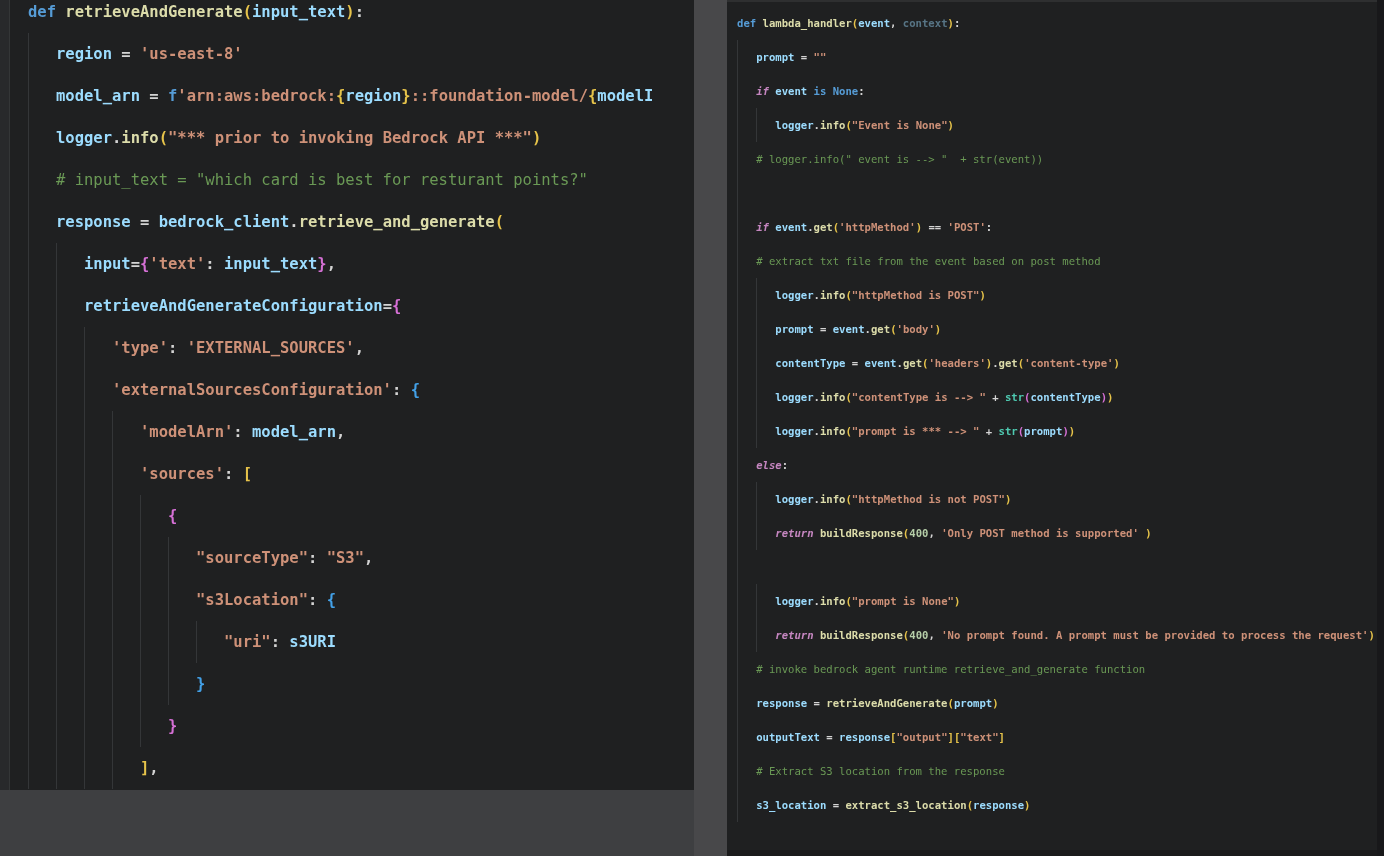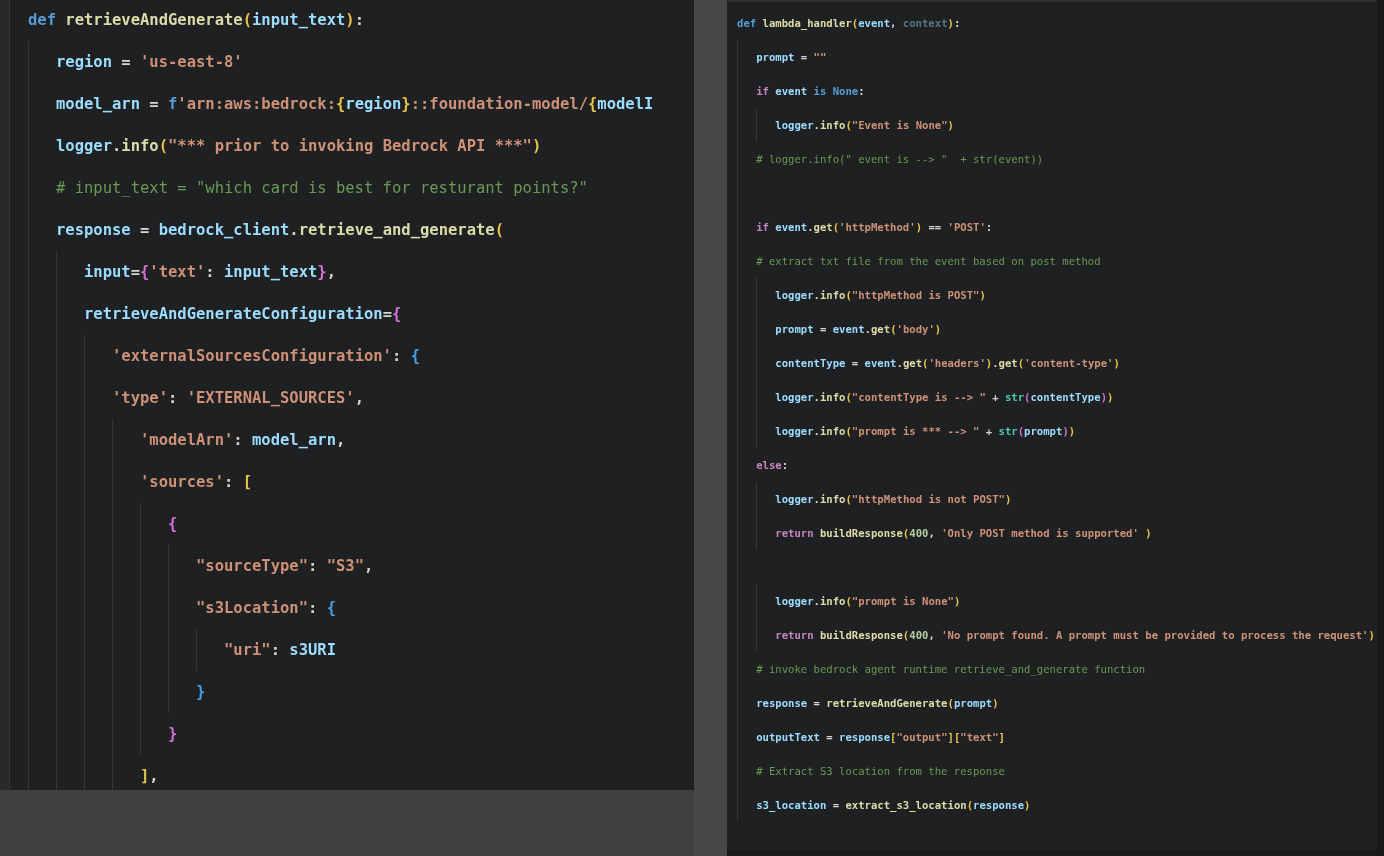--- a/index.html
+++ b/index.html
@@ -1,33 +1,33 @@
 <!DOCTYPE html>
 <html><head>
 <meta charset="utf-8">
 <style>
   html,body{margin:0;padding:0;background:#1f2021;width:1384px;height:856px;overflow:hidden;}
   #stage{position:relative;width:1384px;height:856px;font-family:"DejaVu Sans Mono","Liberation Mono",monospace;}
   .pane{position:absolute;overflow:hidden;background:#1f2021;}
-  #pane-left{left:0;top:8px;width:652px;height:790px;}
+  #pane-left{left:0;top:0;width:652px;height:790px;}
   #pane-right{left:727px;top:0;width:657px;height:856px;border-top:2px solid #2e2f30;}
   #left-gutter{position:absolute;left:0;top:0;width:9px;height:790px;background:#28292b;border-right:1px solid #343637;z-index:3;}
   #left-bottom-band{position:absolute;left:0;top:790px;width:694px;height:66px;background:#3e3f41;}
   #divider{position:absolute;left:694px;top:0;width:33px;height:856px;background:#48484a;}
   #right-edge{position:absolute;left:1377px;top:0;width:7px;height:856px;background:#18181a;}
   #right-bottom{position:absolute;left:727px;top:850px;width:650px;height:6px;background:#1a1a1b;}
   .code{position:relative;}
   #pane-left .code{margin-top:-9px;padding-left:28px;font-size:15.5px;}
   #pane-left .line{height:42px;line-height:42px;}
   #pane-right .code{padding-top:4px;padding-left:10px;font-size:10.6px;}
   #pane-right .line{height:34px;line-height:34px;}
   .line{position:relative;white-space:pre;color:#d4d4d4;font-weight:700;}
   .guide{position:absolute;top:0;bottom:0;width:1px;background:#343638;}
   .tk-kw{color:#569CD6;}
-  .tk-ctrl{color:#C586C0;}
+  .tk-ctrl{color:#C586C0;font-style:italic;}
   .tk-var{color:#9CDCFE;}
   .tk-dim{color:rgba(156,220,254,0.45);}
   .tk-fn{color:#DCDCAA;}
   .tk-str{color:#CE9178;}
   .tk-com{color:#6A9955;font-weight:400;}
   .tk-num{color:#B5CEA8;}
   .tk-typ{color:#4EC9B0;}
   .tk-pun{color:#D4D4D4;}
   .tk-b1{color:#E6C34A;}
   .tk-b2{color:#D670D6;}
@@ -40,22 +40,22 @@
   <div id="pane-left" class="pane">
     <div class="code">
         <div class="line"><span class="tk-kw">def </span><span class="tk-fn">retrieveAndGenerate</span><span class="tk-b1">(</span><span class="tk-var">input_text</span><span class="tk-b1">)</span><span class="tk-pun">:</span></div>
         <div class="line"><i class="guide" style="left: calc(0ch);"></i>   <span class="tk-var">region</span><span class="tk-pun"> = </span><span class="tk-str">'us-east-8'</span></div>
         <div class="line"><i class="guide" style="left: calc(0ch);"></i>   <span class="tk-var">model_arn</span><span class="tk-pun"> = </span><span class="tk-kw">f</span><span class="tk-str">'arn:aws:bedrock:</span><span class="tk-b1">{</span><span class="tk-var">region</span><span class="tk-b1">}</span><span class="tk-str">::foundation-model/</span><span class="tk-b1">{</span><span class="tk-var">modelId</span><span class="tk-b1">}</span><span class="tk-str">'</span></div>
         <div class="line"><i class="guide" style="left: calc(0ch);"></i>   <span class="tk-var">logger</span><span class="tk-pun">.</span><span class="tk-fn">info</span><span class="tk-b1">(</span><span class="tk-str">"*** prior to invoking Bedrock API ***"</span><span class="tk-b1">)</span></div>
         <div class="line"><i class="guide" style="left: calc(0ch);"></i>   <span class="tk-com"># input_text = "which card is best for resturant points?"</span></div>
         <div class="line"><i class="guide" style="left: calc(0ch);"></i>   <span class="tk-var">response</span><span class="tk-pun"> = </span><span class="tk-var">bedrock_client</span><span class="tk-pun">.</span><span class="tk-fn">retrieve_and_generate</span><span class="tk-b1">(</span></div>
         <div class="line"><i class="guide" style="left: calc(0ch);"></i><i class="guide" style="left: calc(3ch);"></i>      <span class="tk-var">input</span><span class="tk-pun">=</span><span class="tk-b2">{</span><span class="tk-str">'text'</span><span class="tk-pun">: </span><span class="tk-var">input_text</span><span class="tk-b2">}</span><span class="tk-pun">,</span></div>
         <div class="line"><i class="guide" style="left: calc(0ch);"></i><i class="guide" style="left: calc(3ch);"></i>      <span class="tk-var">retrieveAndGenerateConfiguration</span><span class="tk-pun">=</span><span class="tk-b2">{</span></div>
+        <div class="line"><i class="guide" style="left: calc(0ch);"></i><i class="guide" style="left: calc(3ch);"></i><i class="guide" style="left: calc(6ch);"></i>         <span class="tk-str">'type'</span><span class="tk-pun">: </span><span class="tk-str">'EXTERNAL_SOURCES'</span><span class="tk-pun">,</span></div>
         <div class="line"><i class="guide" style="left: calc(0ch);"></i><i class="guide" style="left: calc(3ch);"></i><i class="guide" style="left: calc(6ch);"></i>         <span class="tk-str">'externalSourcesConfiguration'</span><span class="tk-pun">: </span><span class="tk-b3">{</span></div>
-        <div class="line"><i class="guide" style="left: calc(0ch);"></i><i class="guide" style="left: calc(3ch);"></i><i class="guide" style="left: calc(6ch);"></i>         <span class="tk-str">'type'</span><span class="tk-pun">: </span><span class="tk-str">'EXTERNAL_SOURCES'</span><span class="tk-pun">,</span></div>
         <div class="line"><i class="guide" style="left: calc(0ch);"></i><i class="guide" style="left: calc(3ch);"></i><i class="guide" style="left: calc(6ch);"></i><i class="guide" style="left: calc(9ch);"></i>            <span class="tk-str">'modelArn'</span><span class="tk-pun">: </span><span class="tk-var">model_arn</span><span class="tk-pun">,</span></div>
         <div class="line"><i class="guide" style="left: calc(0ch);"></i><i class="guide" style="left: calc(3ch);"></i><i class="guide" style="left: calc(6ch);"></i><i class="guide" style="left: calc(9ch);"></i>            <span class="tk-str">'sources'</span><span class="tk-pun">: </span><span class="tk-b1">[</span></div>
         <div class="line"><i class="guide" style="left: calc(0ch);"></i><i class="guide" style="left: calc(3ch);"></i><i class="guide" style="left: calc(6ch);"></i><i class="guide" style="left: calc(9ch);"></i><i class="guide" style="left: calc(12ch);"></i>               <span class="tk-b2">{</span></div>
         <div class="line"><i class="guide" style="left: calc(0ch);"></i><i class="guide" style="left: calc(3ch);"></i><i class="guide" style="left: calc(6ch);"></i><i class="guide" style="left: calc(9ch);"></i><i class="guide" style="left: calc(12ch);"></i><i class="guide" style="left: calc(15ch);"></i>                  <span class="tk-str">"sourceType"</span><span class="tk-pun">: </span><span class="tk-str">"S3"</span><span class="tk-pun">,</span></div>
         <div class="line"><i class="guide" style="left: calc(0ch);"></i><i class="guide" style="left: calc(3ch);"></i><i class="guide" style="left: calc(6ch);"></i><i class="guide" style="left: calc(9ch);"></i><i class="guide" style="left: calc(12ch);"></i><i class="guide" style="left: calc(15ch);"></i>                  <span class="tk-str">"s3Location"</span><span class="tk-pun">: </span><span class="tk-b3">{</span></div>
         <div class="line"><i class="guide" style="left: calc(0ch);"></i><i class="guide" style="left: calc(3ch);"></i><i class="guide" style="left: calc(6ch);"></i><i class="guide" style="left: calc(9ch);"></i><i class="guide" style="left: calc(12ch);"></i><i class="guide" style="left: calc(15ch);"></i><i class="guide" style="left: calc(18ch);"></i>                     <span class="tk-str">"uri"</span><span class="tk-pun">: </span><span class="tk-var">s3URI</span></div>
         <div class="line"><i class="guide" style="left: calc(0ch);"></i><i class="guide" style="left: calc(3ch);"></i><i class="guide" style="left: calc(6ch);"></i><i class="guide" style="left: calc(9ch);"></i><i class="guide" style="left: calc(12ch);"></i><i class="guide" style="left: calc(15ch);"></i>                  <span class="tk-b3">}</span></div>
         <div class="line"><i class="guide" style="left: calc(0ch);"></i><i class="guide" style="left: calc(3ch);"></i><i class="guide" style="left: calc(6ch);"></i><i class="guide" style="left: calc(9ch);"></i><i class="guide" style="left: calc(12ch);"></i>               <span class="tk-b2">}</span></div>
         <div class="line"><i class="guide" style="left: calc(0ch);"></i><i class="guide" style="left: calc(3ch);"></i><i class="guide" style="left: calc(6ch);"></i><i class="guide" style="left: calc(9ch);"></i>            <span class="tk-b1">]</span><span class="tk-pun">,</span></div>
       </div>

